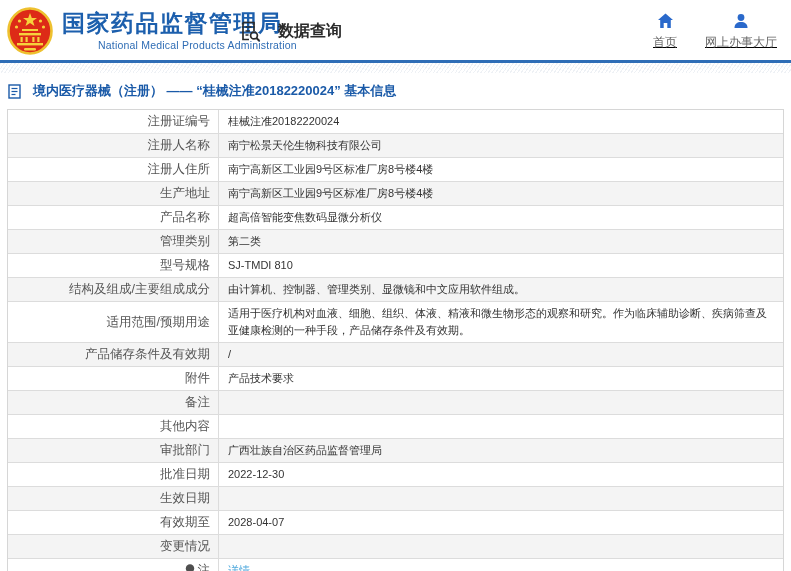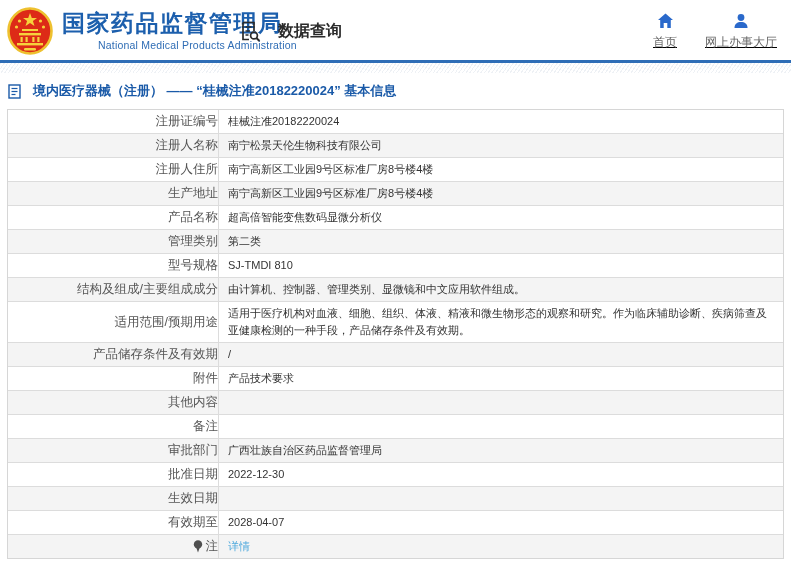--- a/index.html
+++ b/index.html
@@ -29,21 +29,21 @@
   .breadcrumb { display: flex; align-items: center; gap: 12px; color: #1a5aa8; font-size: 13px; font-weight: bold; }
   .breadcrumb svg { display: block; }
 
   
   .info-table { margin: 0 7px; border: 1px solid #d6d6d6; background: #fff; }
   .row { display: flex; border-bottom: 1px solid #dcdcdc; background: #fff; min-height: 23px; }
   .row:last-child { border-bottom: none; }
   .row:nth-child(even) { background: #f4f4f4; }
   .cell-label { flex: 0 0 211px; width: 211px; border-right: 1px solid #dcdcdc;
                 display: flex; align-items: center; justify-content: flex-end; gap: 3px;
-                text-align: right; padding: 3px 0 3px 4px;
+                text-align: right; padding: 3px 8px 3px 4px;
                 font-size: 12.5px; color: #555; line-height: 17px; }
   .cell-value { flex: 1; display: flex; align-items: center; padding: 3px 12px 3px 9px;
                 font-size: 11px; color: #333; line-height: 17px; }
   .cell-value .link { color: #51aadd; cursor: pointer; }
   .note-ic { display: inline-flex; align-items: center; }
 </style>
 </head>
 <body>
 
 <div class="header">
@@ -220,77 +220,86 @@
       <span class="lbl-text">附件</span>
     </div>
     <div class="cell-value">
       <span class="val-text">产品技术要求</span>
     </div>
   </div>
 
   <div class="row">
     <div class="cell-label">
 
+      <span class="lbl-text">备注</span>
+    </div>
+    <div class="cell-value">
+      <span class="val-text"></span>
+    </div>
+  </div>
+
+  <div class="row">
+    <div class="cell-label">
+
       <span class="lbl-text">其他内容</span>
     </div>
     <div class="cell-value">
       <span class="val-text"></span>
     </div>
   </div>
 
   <div class="row">
     <div class="cell-label">
 
-      <span class="lbl-text">备注</span>
+      <span class="lbl-text">审批部门</span>
+    </div>
+    <div class="cell-value">
+      <span class="val-text">广西壮族自治区药品监督管理局</span>
+    </div>
+  </div>
+
+  <div class="row">
+    <div class="cell-label">
+
+      <span class="lbl-text">批准日期</span>
+    </div>
+    <div class="cell-value">
+      <span class="val-text">2022-12-30</span>
+    </div>
+  </div>
+
+  <div class="row">
+    <div class="cell-label">
+
+      <span class="lbl-text">生效日期</span>
     </div>
     <div class="cell-value">
       <span class="val-text"></span>
     </div>
   </div>
 
   <div class="row">
     <div class="cell-label">
 
-      <span class="lbl-text">审批部门</span>
-    </div>
-    <div class="cell-value">
-      <span class="val-text">广西壮族自治区药品监督管理局</span>
-    </div>
-  </div>
-
-  <div class="row">
-    <div class="cell-label">
-
-      <span class="lbl-text">批准日期</span>
-    </div>
-    <div class="cell-value">
-      <span class="val-text">2022-12-30</span>
-    </div>
-  </div>
-
-  <div class="row">
-    <div class="cell-label">
-
-      <span class="lbl-text">生效日期</span>
+      <span class="lbl-text">有效期至</span>
+    </div>
+    <div class="cell-value">
+      <span class="val-text">2028-04-07</span>
+    </div>
+  </div>
+
+  <div class="row">
+    <div class="cell-label">
+
+      <span class="lbl-text">变更情况</span>
     </div>
     <div class="cell-value">
       <span class="val-text"></span>
     </div>
   </div>
-
-  <div class="row">
-    <div class="cell-label">
-
-      <span class="lbl-text">有效期至</span>
-    </div>
-    <div class="cell-value">
-      <span class="val-text">2028-04-07</span>
-    </div>
-  </div>
-
 
   <div class="row">
     <div class="cell-label">
       <span class="note-ic">
         <svg width="10" height="13" viewBox="0 0 10 13" xmlns="http://www.w3.org/2000/svg">
           <circle cx="5" cy="4.4" r="4.2" fill="#4f4f4f"></circle>
           <polygon points="3.4,8 6.6,8 5,12.6" fill="#4f4f4f"></polygon>
         </svg>
       </span>
       <span class="lbl-text">注</span>

